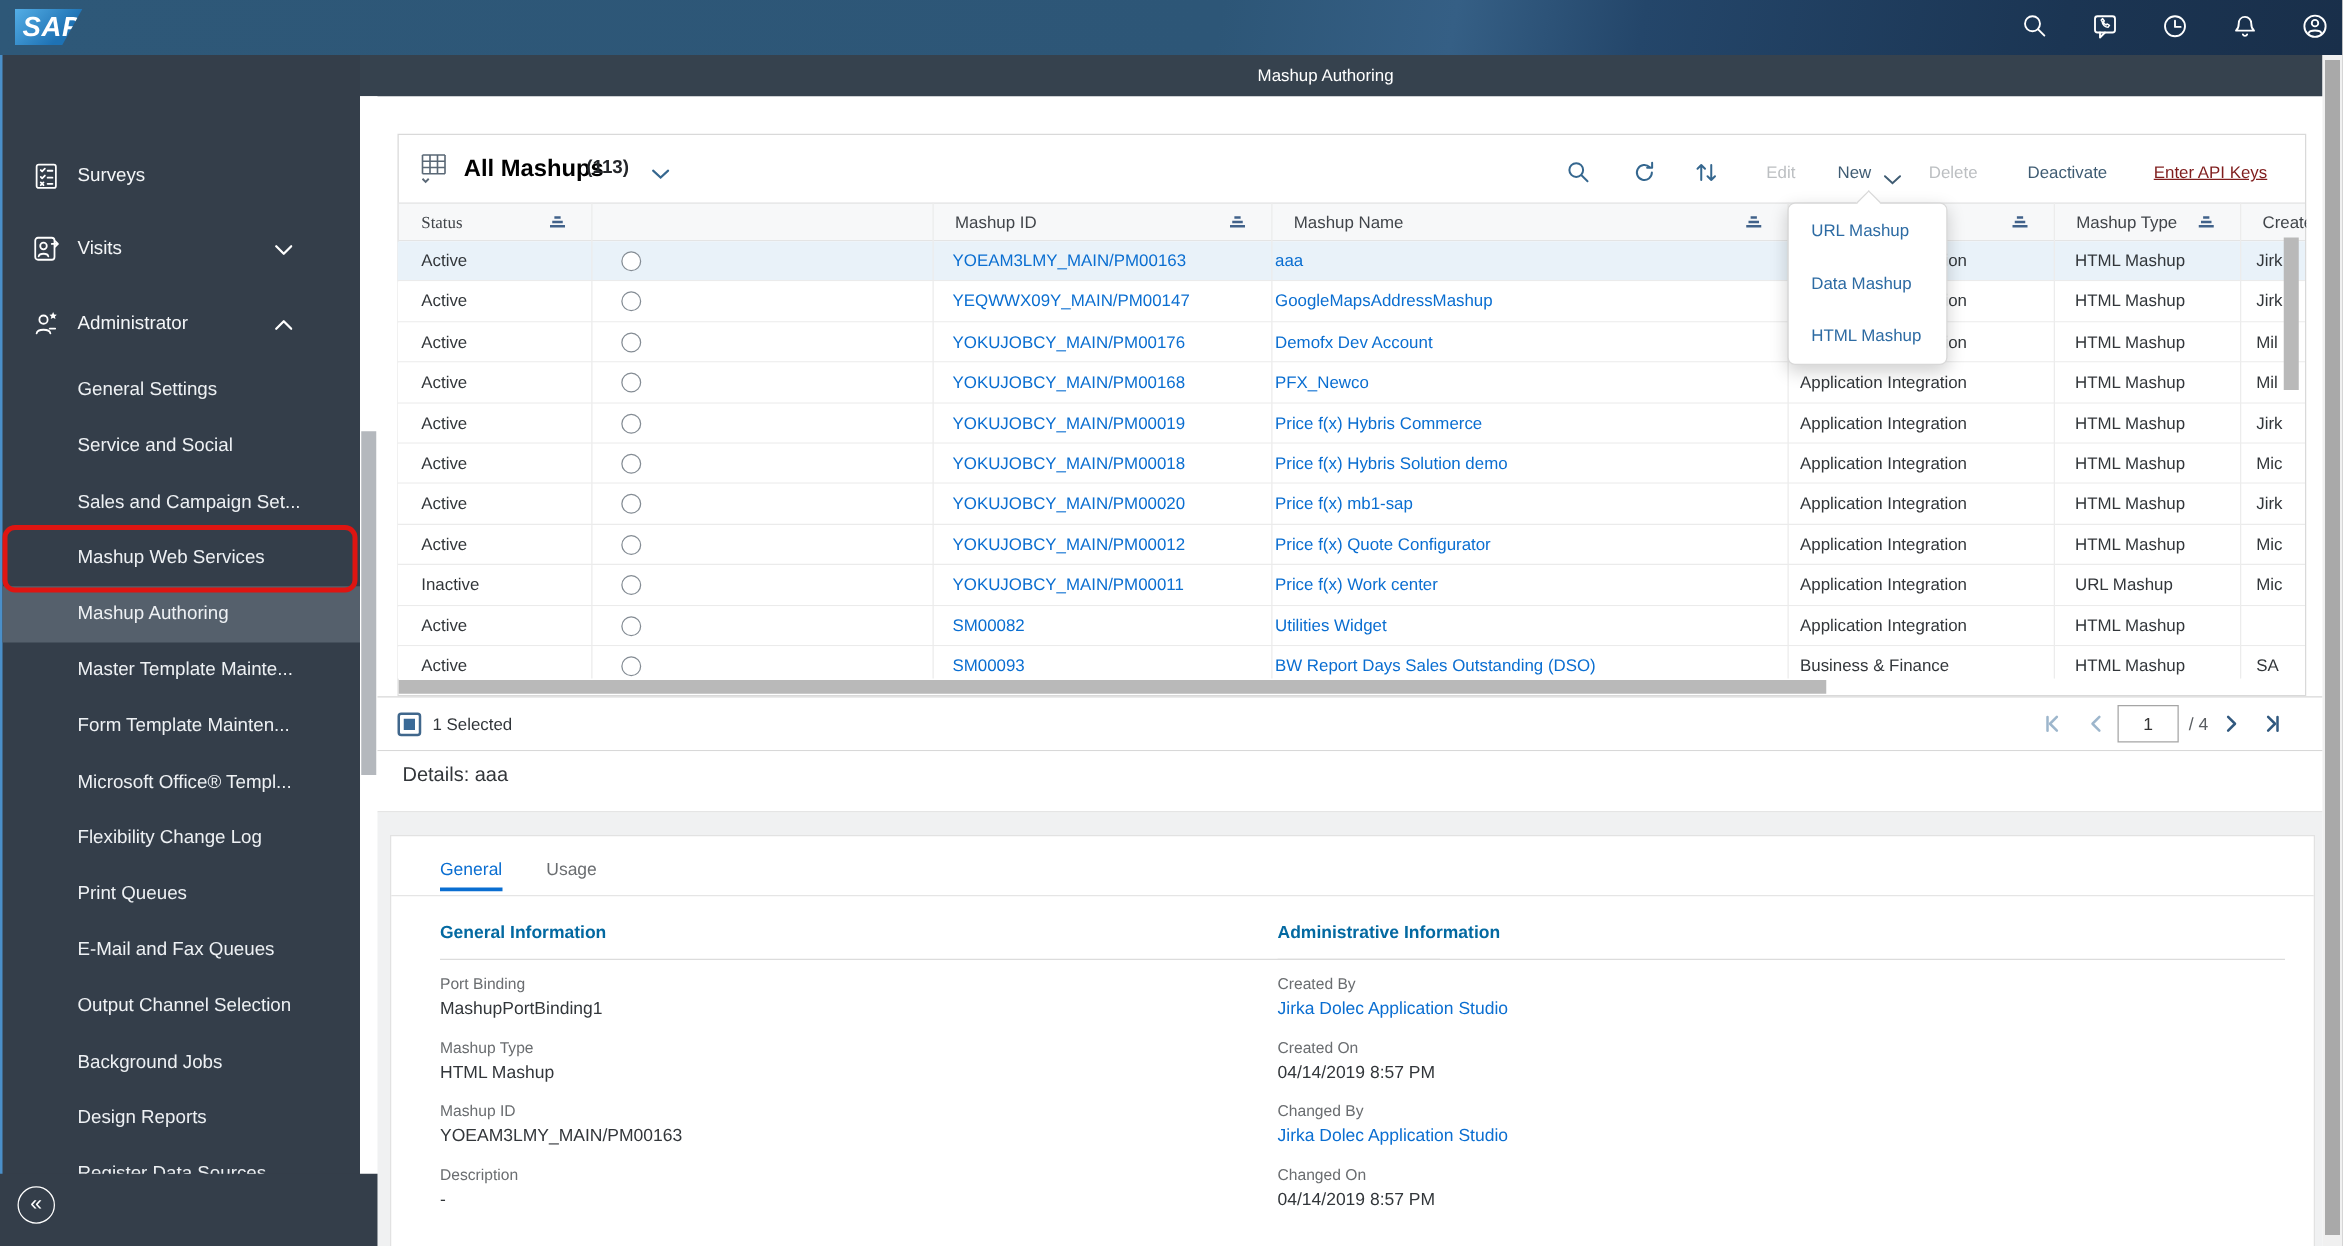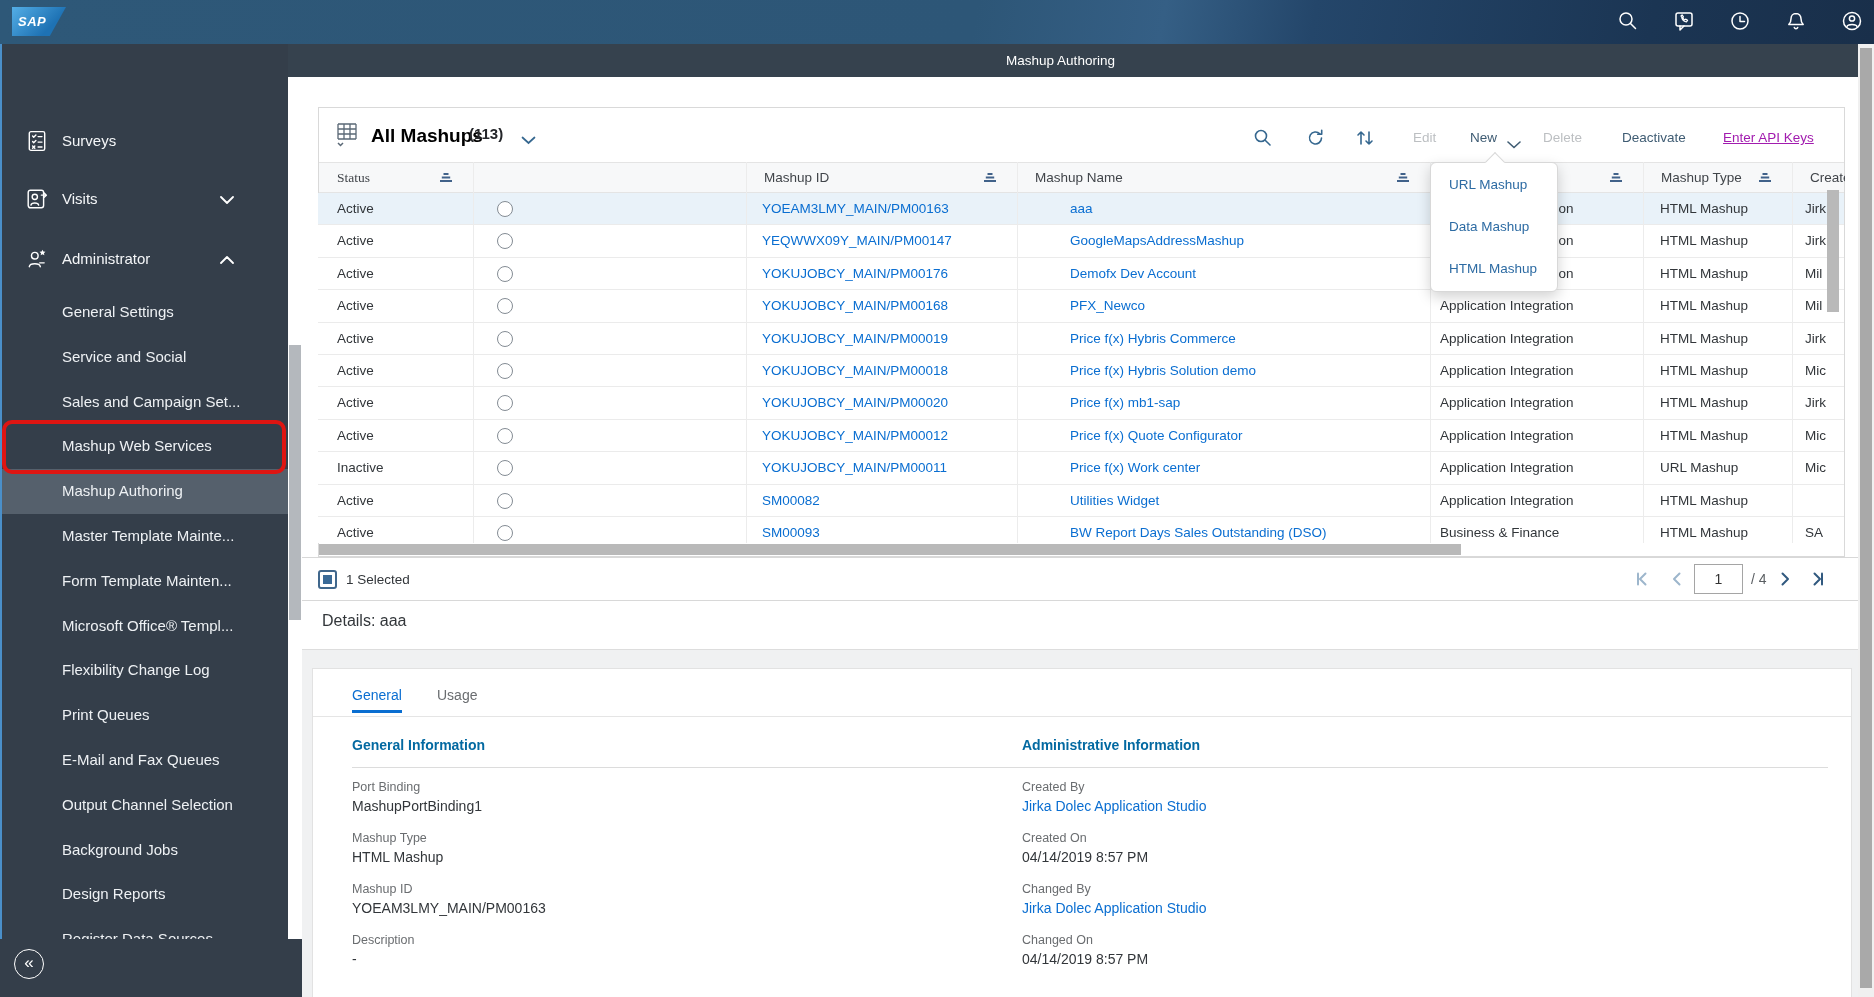--- a/index.html
+++ b/index.html
@@ -7,21 +7,21 @@
   .screen { position:relative; width:1874px; height:997px; background:#fff; overflow:hidden;
             font-family:"Liberation Sans", sans-serif; }
   .abs { position:absolute; }
 
   
   .topbar { left:0; top:0; width:1874px; height:44px;
     background:linear-gradient(100deg,#2e5878 0%,#2d5677 52%,#355f85 62%,#24466a 70%,#1b3553 88%,#192f4a 100%); }
   .saplogo { left:12px; top:7px; width:54px; height:29px;
     background:linear-gradient(135deg,#54aee6 0%,#1e72b4 70%);
     clip-path:polygon(0 0,100% 0,70% 100%,0 100%);
-    color:#fff; font-weight:bold; font-style:italic; font-size:13px; line-height:29px; padding-left:6px; letter-spacing:.5px;}
+    color:#fff; font-weight:bold; font-style:italic; font-size:22px; line-height:29px; padding-left:6px; letter-spacing:.5px;}
   .tico { top:10px; width:22px; height:22px; }
   .tico svg { stroke:#fff; fill:none; stroke-width:1.5; stroke-linecap:round; stroke-linejoin:round; }
 
   
   .pheader { left:263px; top:44px; width:1595px; height:33px; background:#36424e; }
   .pheader-gap { left:252px; top:44px; width:11px; height:33px; background:#fff; }
   .ptitle { width:100%; text-align:center; line-height:33px; color:#fff; font-size:13.5px; }
 
   
   .sidebar { left:0; top:44px; width:288px; height:953px; background:#343e4a; border-left:2px solid #4a8fc9; }
@@ -47,40 +47,40 @@
   
   .card1 { left:318px; top:107px; width:1527px; height:450px; border:1px solid #d9d9d9; background:#fff; }
   .viewtitle { left:371px; top:125px; font-size:19px; font-weight:bold; color:#000000; }
   .viewcount { left:469px; top:125px; font-size:15px; font-weight:bold; color:#24262a; }
   .gridico { left:336px; top:122px; }
   .tb-ico { top:128px; width:20px; height:20px; cursor:pointer; }
   .tb-ico svg { stroke:#35678f; fill:none; stroke-width:1.6; stroke-linecap:round; stroke-linejoin:round; }
   .tbtn { top:130px; font-size:13.5px; cursor:pointer; white-space:nowrap; }
   .tbtn.on { color:#3f5c73; }
   .tbtn.off { color:#bcbfc2; }
-  .tbtn.offlink { color:#a21caf; text-decoration:underline; }
+  .tbtn.offlink { color:#7f1d1d; text-decoration:underline; }
 
   
   .thead-bg { left:319px; top:162px; width:1525px; height:31px; background:#f7f8f9; border-top:1px solid #e4e4e4; border-bottom:1px solid #e4e4e4; }
   .hc { position:absolute; top:162px; height:31px; display:flex; align-items:center; justify-content:space-between;
         padding:0 20px 0 18px; font-size:13.5px; color:#41454a; cursor:pointer; }
   .hc0{left:319px;width:154px;font-family:Liberation Serif, serif;} .hc1{left:473px;width:273px;} .hc2{left:746px;width:271px;}
   .hc3{left:1017px;width:413px;} .hc4{left:1430px;width:213px;} .hc5{left:1643px;width:149px;}
   .hc6{left:1792px;width:53px;overflow:hidden;}
   .hc span{white-space:nowrap;}
   .sorticon { flex:none; margin-left:6px; }
 
   .vline { position:absolute; top:162px; height:381px; width:1px; background:#ececec; z-index:6; }
 
   
   .tbody { left:318px; top:193px; width:1526px; height:350px; overflow:hidden; z-index:3; }
   .trow { position:relative; height:32.4px; border-bottom:1px solid #ebebeb; background:#fff; }
   .trow.rowsel { background:#e9f2f9; }
   .cell { position:absolute; top:0; height:32.4px; line-height:32.4px; font-size:13.5px; color:#32363a; white-space:nowrap; }
-  .cl-status{left:19px;} .cl-id{left:444px;} .cl-name{left:752px;} .cl-cat{left:1122px;}
+  .cl-status{left:19px;} .cl-id{left:444px;} .cl-name{left:702px;} .cl-cat{left:1122px;}
   .cl-type{left:1342px;} .cl-created{left:1487px;width:38px;overflow:hidden;}
   .link { color:#0a6ed1; text-decoration:none; cursor:pointer; }
   .radio { left:179px; top:8px; width:16px; height:16px; border:1px solid #848c94; border-radius:50%; background:#fff; cursor:pointer; }
 
   .hscroll { left:319px; top:543px; width:1524px; height:13px; background:#fff; z-index:8; }
   .hscroll-thumb { position:absolute; left:0; top:1px; width:1142px; height:11px; background:#b9b9b9; }
   .vscroll-thumb { left:1827px; top:190px; width:12px; height:122px; background:#b9b9b9; z-index:8; }
 
   
   .menu { left:1430px; top:162px; width:128px; border:1px solid #d8d8d8; border-radius:6px; background:#fff;

